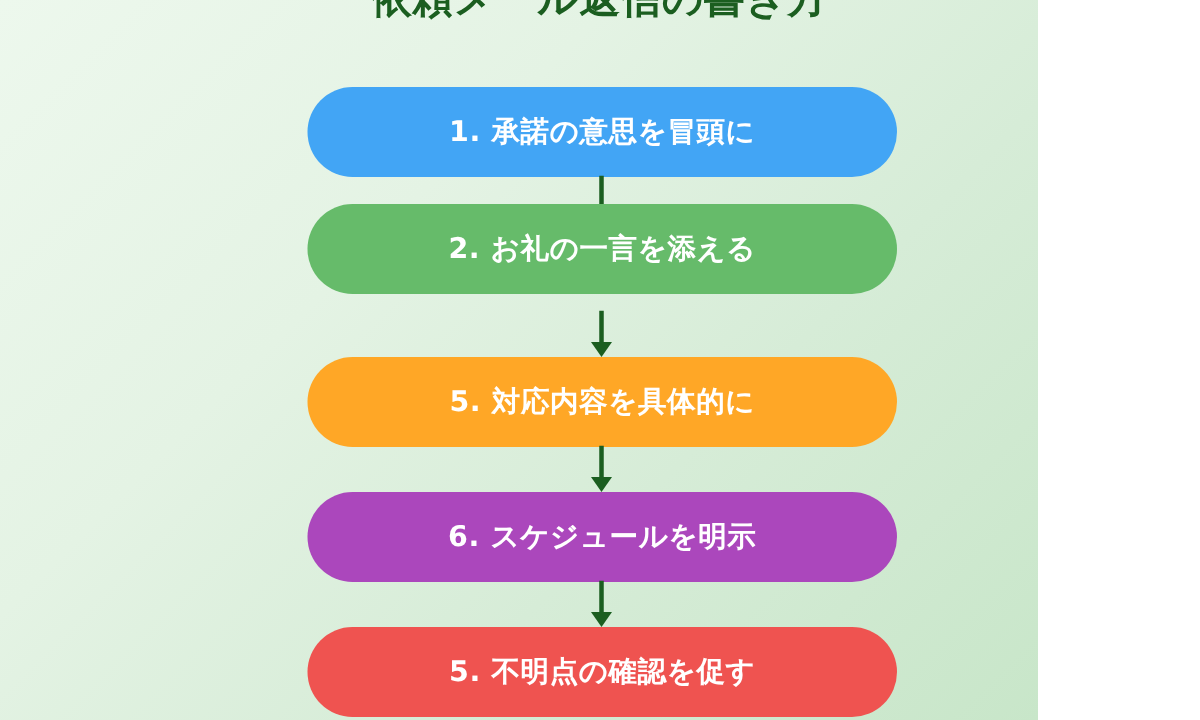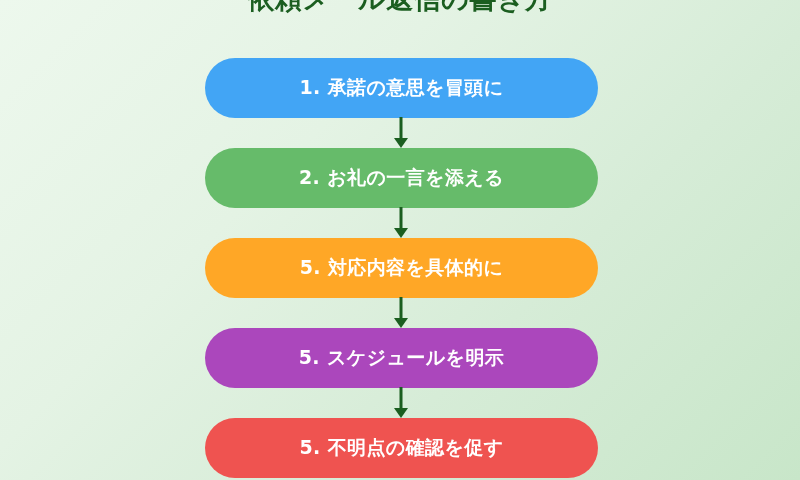--- a/index.html
+++ b/index.html
@@ -8,21 +8,21 @@
     padding: 0;
   }
   body {
     width: 800px;
     height: 480px;
     overflow: hidden;
     font-family: "DejaVu Sans", "Liberation Sans", sans-serif;
   }
   #canvas {
     position: relative;
-    width: 800px;
+    width: 692px;
     height: 480px;
     background: linear-gradient(135deg, #edf8ed 0%, #e4f3e4 35%, #d6ecd7 65%, #c8e6c9 100%);
     overflow: hidden;
   }
   #title {
     position: absolute;
     left: 0;
     top: -19px;
     width: 800px;
     text-align: center;
@@ -42,21 +42,21 @@
     align-items: center;
     justify-content: center;
     color: #ffffff;
     font-size: 19px;
     font-weight: bold;
     letter-spacing: 0.4px;
     white-space: nowrap;
     box-sizing: border-box;
   }
   .node-1 { top: 58px;  background: #42a5f5; }
-  .node-2 { top: 148px; background: #66bb6a; }
+  .node-2 { top: 136px; background: #66bb6a; }
   .node-3 { top: 238px; background: #ffa726; }
   .node-4 { top: 328px; background: #ab47bc; }
   .node-5 { top: 418px; background: #ef5350; align-items: center; }
 
   .arrow {
     position: absolute;
     left: 390px;
     width: 22px;
     height: 32px;
   }
@@ -93,21 +93,21 @@
   <div class="node node-3">
     <span>5. 対応内容を具体的に</span>
   </div>
 
   <svg class="arrow arrow-3" viewBox="0 0 22 32" xmlns="http://www.w3.org/2000/svg">
     <rect x="9.5" y="0" width="3" height="22" fill="#1b5e20"></rect>
     <polygon points="4,21 18,21 11,31" fill="#1b5e20"></polygon>
   </svg>
 
   <div class="node node-4">
-    <span>5. スケジュールを明示</span>
+    <span>6. スケジュールを明示</span>
   </div>
 
   <svg class="arrow arrow-4" viewBox="0 0 22 32" xmlns="http://www.w3.org/2000/svg">
     <rect x="9.5" y="0" width="3" height="22" fill="#1b5e20"></rect>
     <polygon points="4,21 18,21 11,31" fill="#1b5e20"></polygon>
   </svg>
 
   <div class="node node-5">
     <span>5. 不明点の確認を促す</span>
   </div>

